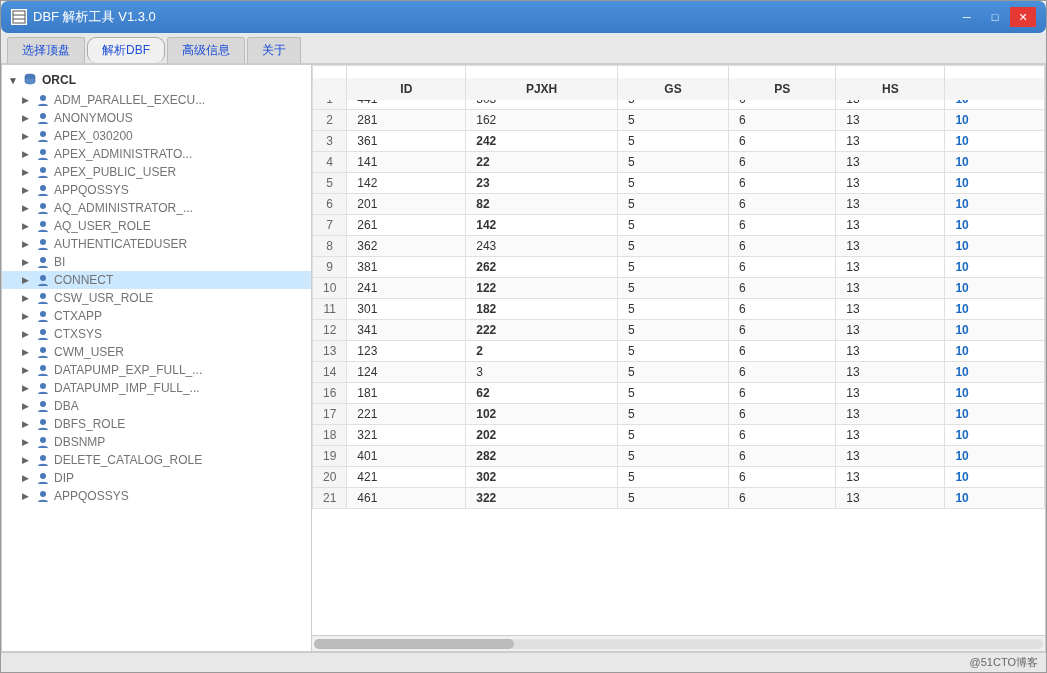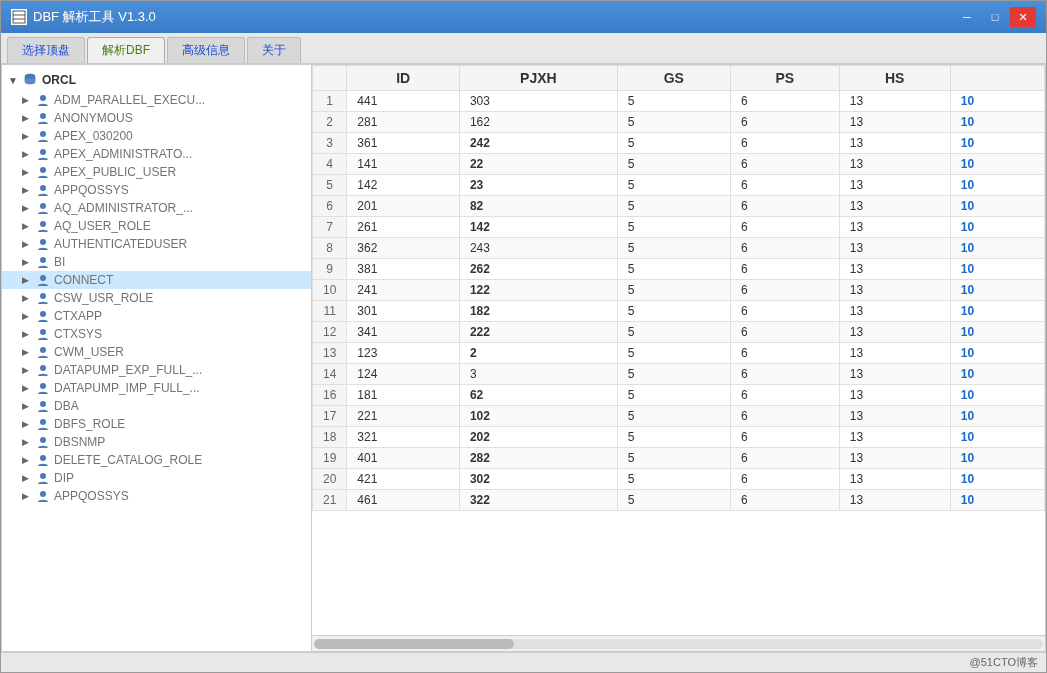--- a/index.html
+++ b/index.html
@@ -21,20 +21,21 @@
     }
     .title-bar {
       background: linear-gradient(to bottom, #4a90d9, #3a7bc8);
       color: white;
       padding: 6px 10px;
       display: flex;
       align-items: center;
       justify-content: space-between;
       height: 32px;
       flex-shrink: 0;
+      border-radius: 7px;
     }
     .title-bar-left {
       display: flex;
       align-items: center;
       gap: 6px;
     }
     .title-icon {
       width: 16px;
       height: 16px;
       background: #fff;
@@ -81,21 +82,22 @@
       border-bottom: none;
       background: #d8d8d8;
       cursor: pointer;
       font-size: 12px;
       color: #1d4ed8;
       border-radius: 3px 3px 0 0;
     }
     .tab.active {
       background: #f0f0f0;
       border-color: #aaa;
-      color: #4d7c0f;
+      color: #1d4ed8;
+      border-radius: 9px;
     }
     .main-content {
       display: flex;
       flex: 1;
       overflow: hidden;
       border: 1px solid #ccc;
       margin: 0;
       background: white;
     }
     .left-panel {
@@ -181,25 +183,25 @@
     .data-table {
       border-collapse: collapse;
       width: 100%;
       min-width: 600px;
     }
     .data-table th {
       background: #f5f5f5;
       border: 1px solid #ddd;
       padding: 4px 10px;
       font-weight: bold;
-      font-size: 14px;
+      font-size: 12px;
       color: #333;
       text-align: center;
       position: sticky;
-      top: 0;
+      top: 12px;
       z-index: 1;
     }
     .data-table td {
       border: 1px solid #e0e0e0;
       padding: 3px 10px;
       font-size: 12px;
       color: #333;
     }
     .data-table td:first-child {
       background: #f5f5f5;

